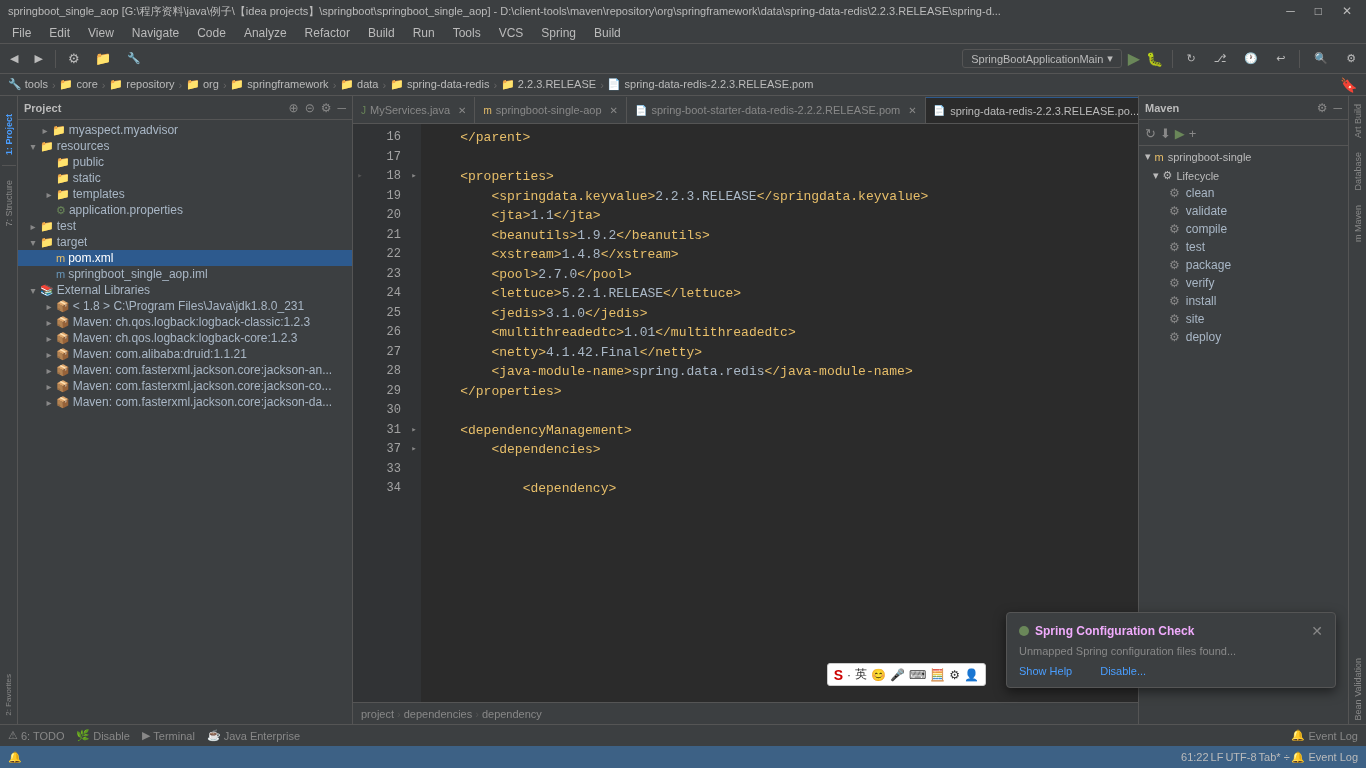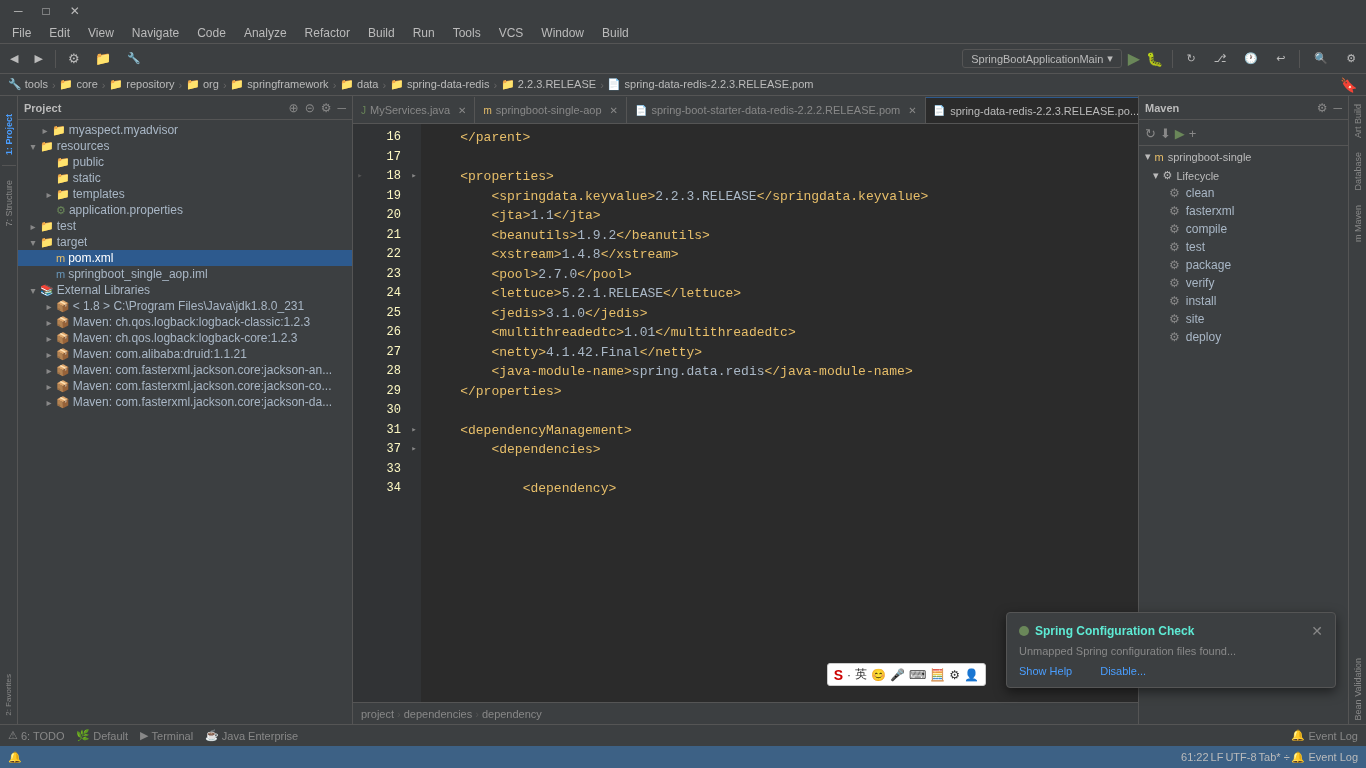--- a/index.html
+++ b/index.html
@@ -51,21 +51,21 @@
 
     
     #editor-tabs { height: 28px; background: #3c3f41; display: flex; align-items: flex-end; overflow: hidden; border-bottom: 1px solid #555; }
     .editor-tab { height: 26px; display: flex; align-items: center; padding: 0 8px; font-size: 11px; color: #888; cursor: pointer; border-right: 1px solid #555; white-space: nowrap; background: #3c3f41; gap: 4px; }
     .editor-tab.active { background: #2b2b2b; color: #bbbbbb; border-top: 1px solid #2d5a8e; }
     .editor-tab .tab-close { color: #888; font-size: 10px; margin-left: 4px; }
     .editor-tab .tab-icon { font-size: 10px; }
 
     
     #editor-content { flex: 1; overflow: hidden; display: flex; font-family: 'Consolas', 'Courier New', monospace; font-size: 13px; }
-    #line-numbers { width: 40px; background: #313335; color: #fef9c3; padding: 4px 0; text-align: right; padding-right: 6px; font-size: 12px; line-height: 1.5; overflow: hidden; user-select: none; }
+    #line-numbers { width: 40px; background: #313335; color: #a3a3a3; padding: 4px 0; text-align: right; padding-right: 6px; font-size: 12px; line-height: 1.5; overflow: hidden; user-select: none; }
     #line-numbers .ln { height: 19.5px; line-height: 19.5px; }
     #code-area { flex: 1; padding: 4px 8px; overflow: auto; line-height: 1.5; }
     #code-area pre { font-family: 'Consolas', 'Courier New', monospace; font-size: 13px; line-height: 19.5px; white-space: pre; }
 
     
     #gutter { width: 14px; background: #313335; }
 
     
     .xml-tag { color: #e8bf6a; }
     .xml-text { color: #a9b7c6; }
@@ -87,21 +87,21 @@
 
     
     #status-bar { height: 22px; background: #3d6185; display: flex; align-items: center; justify-content: space-between; padding: 0 8px; font-size: 11px; color: #bbbbbb; }
     #status-bar .left-status { display: flex; align-items: center; gap: 4px; flex: 1; overflow: hidden; white-space: nowrap; text-overflow: ellipsis; }
     #status-bar .right-status { display: flex; align-items: center; gap: 2px; white-space: nowrap; }
 
     
     #notification-popup { position: absolute; bottom: 80px; right: 30px; width: 330px; background: #3c3f41; border: 1px solid #555; border-radius: 4px; padding: 10px 12px; box-shadow: 0 4px 12px rgba(0,0,0,0.5); }
     #notification-popup .notif-header { display: flex; align-items: center; gap: 6px; margin-bottom: 6px; }
     #notification-popup .notif-dot { width: 10px; height: 10px; border-radius: 50%; background: #6a8759; }
-    #notification-popup .notif-title { font-size: 12px; color: #5eead4; font-weight: bold; }
+    #notification-popup .notif-title { font-size: 12px; color: #f0abfc; font-weight: bold; }
     #notification-popup .notif-close { margin-left: auto; color: #888; cursor: pointer; font-size: 14px; }
     #notification-popup .notif-body { font-size: 11px; color: #888; margin-bottom: 8px; }
     #notification-popup .notif-links { display: flex; gap: 28px; }
     #notification-popup .notif-link { color: #4a9eff; font-size: 11px; cursor: pointer; text-decoration: none; }
 
     
     #ime-toolbar { position: absolute; bottom: 82px; right: 380px; background: #fff; border: 1px solid #ccc; border-radius: 3px; padding: 2px 6px; display: flex; align-items: center; gap: 4px; }
     #ime-toolbar span { font-size: 12px; color: #333; cursor: pointer; }
 
     
@@ -111,40 +111,41 @@
 
     
     #breadcrumb-bottom { height: 22px; background: #3c3f41; display: flex; align-items: center; padding: 0 8px; font-size: 11px; color: #888; border-top: 1px solid #555; overflow: hidden; }
     #breadcrumb-bottom span { cursor: pointer; }
     #breadcrumb-bottom .sep { color: #555; margin: 0 3px; }
   </style>
 </head>
 <body>
 
 <div id="title-bar">
+  <span style="flex:1; font-size:11px; overflow:hidden; white-space:nowrap; text-overflow:ellipsis;">springboot_single_aop [G:\程序资料\java\例子\【idea projects】\springboot\springboot_single_aop] - D:\client-tools\maven\repository\org\springframework\data\spring-data-redis\2.2.3.RELEASE\spring-d...</span>
   <div class="window-controls">
     <span style="cursor:pointer; padding:0 6px;">─</span>
     <span style="cursor:pointer; padding:0 6px;">□</span>
     <span style="cursor:pointer; padding:0 6px;">✕</span>
   </div>
 </div>
 
 <div id="menu-bar">
   <span class="menu-item">File</span>
   <span class="menu-item">Edit</span>
   <span class="menu-item">View</span>
   <span class="menu-item">Navigate</span>
   <span class="menu-item">Code</span>
   <span class="menu-item">Analyze</span>
   <span class="menu-item">Refactor</span>
   <span class="menu-item">Build</span>
   <span class="menu-item">Run</span>
   <span class="menu-item">Tools</span>
   <span class="menu-item">VCS</span>
-  <span class="menu-item">Window</span>
+  <span class="menu-item">Spring</span>
   <span class="menu-item">Build</span>
 </div>
 
 <div id="toolbar">
   <span class="toolbar-btn">◀</span>
   <span class="toolbar-btn">▶</span>
   <span class="toolbar-sep"></span>
   <span class="toolbar-btn" style="font-size:13px;">⚙</span>
   <span class="toolbar-btn" style="font-size:13px;">📁</span>
   <span class="toolbar-btn">🔧</span>
@@ -470,21 +471,21 @@
         <span>⚙</span>
         <span>Lifecycle</span>
       </div>
 
       <div class="maven-item" style="padding-left:30px;">
         <span class="maven-icon">⚙</span>
         <span>clean</span>
       </div>
       <div class="maven-item" style="padding-left:30px;">
         <span class="maven-icon">⚙</span>
-        <span>fasterxml</span>
+        <span>validate</span>
       </div>
       <div class="maven-item" style="padding-left:30px;">
         <span class="maven-icon">⚙</span>
         <span>compile</span>
       </div>
       <div class="maven-item" style="padding-left:30px;">
         <span class="maven-icon">⚙</span>
         <span>test</span>
       </div>
       <div class="maven-item" style="padding-left:30px;">
@@ -519,21 +520,21 @@
   </div>
 </div>
 
 <div id="bottom-section">
   <div class="bottom-item">
     <span>⚠</span>
     <span>6: TODO</span>
   </div>
   <div class="bottom-item">
     <span style="color:#6a8759;">🌿</span>
-    <span>Default</span>
+    <span>Disable</span>
   </div>
   <div class="bottom-item">
     <span>▶</span>
     <span>Terminal</span>
   </div>
   <div class="bottom-item">
     <span>☕</span>
     <span>Java Enterprise</span>
   </div>
   <div style="flex:1;"></div>

